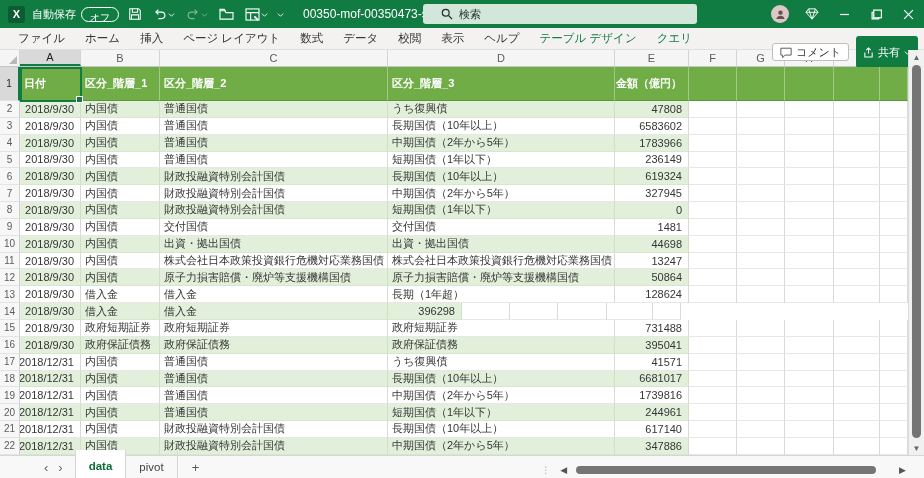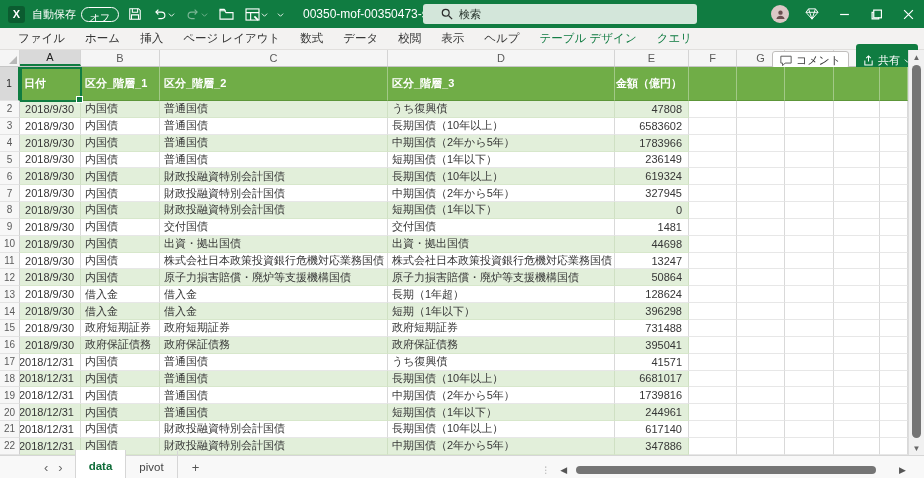--- a/index.html
+++ b/index.html
@@ -22,21 +22,21 @@
   .searchbox { position:absolute; left:423px; top:4px; width:274px; height:20px; background:#d3e6da; border-radius:3px; display:flex; align-items:center; gap:6px; padding-left:18px; color:#1e2a22; font-size:11px; }
   .tb-right { position:absolute; right:0; top:0; height:28px; display:flex; align-items:center; gap:0; }
   .tb-ic { width:32px; height:28px; display:flex; align-items:center; justify-content:center; }
   .avatar { width:18px; height:18px; border-radius:50%; background:#dcc8c6; display:flex; align-items:center; justify-content:center; }
 
   
   .ribbon { height:22px; background:#f3f2f1; border-bottom:1px solid #e1dfdd; display:flex; align-items:center; position:relative; }
   .rtabs { display:flex; align-items:center; padding-left:8px; gap:0; }
   .rtab { font-size:11.5px; color:#333; padding:0 10px; height:22px; display:flex; align-items:center; white-space:nowrap; }
   .rtab.ctx { color:#0e7a40; }
-  .ribbon-right { position:absolute; right:6px; top:16px; display:flex; gap:7px; align-items:center; }
+  .ribbon-right { position:absolute; right:6px; top:8px; display:flex; gap:7px; align-items:center; }
   .btn-comment { height:18px; background:#fff; border:1px solid #c0bebc; border-radius:3px; display:flex; align-items:center; gap:4px; padding:0 7px; font-size:11px; color:#333; }
   .btn-share { height:18px; background:#107C41; border-radius:3px; display:flex; align-items:center; gap:4px; padding:16px 7px; font-size:11px; color:#fff;font-family:Liberation Mono, monospace; }
 
   
   .colheads { height:17px; display:flex; background:#f5f5f5; border-bottom:1px solid #c6c6c6; width:908px; }
   .ch { border-right:1px solid #d4d4d4; font-size:11px; color:#5b5b5b; display:flex; align-items:center; justify-content:center; height:100%; }
   .ch.sel { background:#d9d9d9; border-bottom:2px solid #107C41; color:#222; }
   .corner { width:20px; position:relative; background:#f5f5f5; border-right:1px solid #d4d4d4; }
   .corner:after { content:""; position:absolute; right:2px; bottom:2px; border-style:solid; border-width:0 0 8px 8px; border-color:transparent transparent #b8b8b8 transparent; } .cA{width:61px;} .cB{width:79px;} .cC{width:228px;} .cD{width:227px;} .cE{width:74px;}
   .cF{width:48px;} .cG{width:48px;} .cH{width:49px;} .cI{width:46px;} .cJ{width:28px;}
@@ -409,21 +409,20 @@
     <div class="cell cH"></div>
     <div class="cell cI"></div>
     <div class="cell cJ"></div>
   </div>
 
   <div class="row banded">
     <div class="gut">14</div>
     <div class="cell cA t num">2018/9/30</div>
     <div class="cell cB t">借入金</div>
     <div class="cell cC t">借入金</div>
-    <div class="cell cD t">短期（1年以下）</div>
     <div class="cell cE t num">396298</div>
     <div class="cell cF"></div>
     <div class="cell cG"></div>
     <div class="cell cH"></div>
     <div class="cell cI"></div>
     <div class="cell cJ"></div>
   </div>
 
   <div class="row">
     <div class="gut">15</div>

